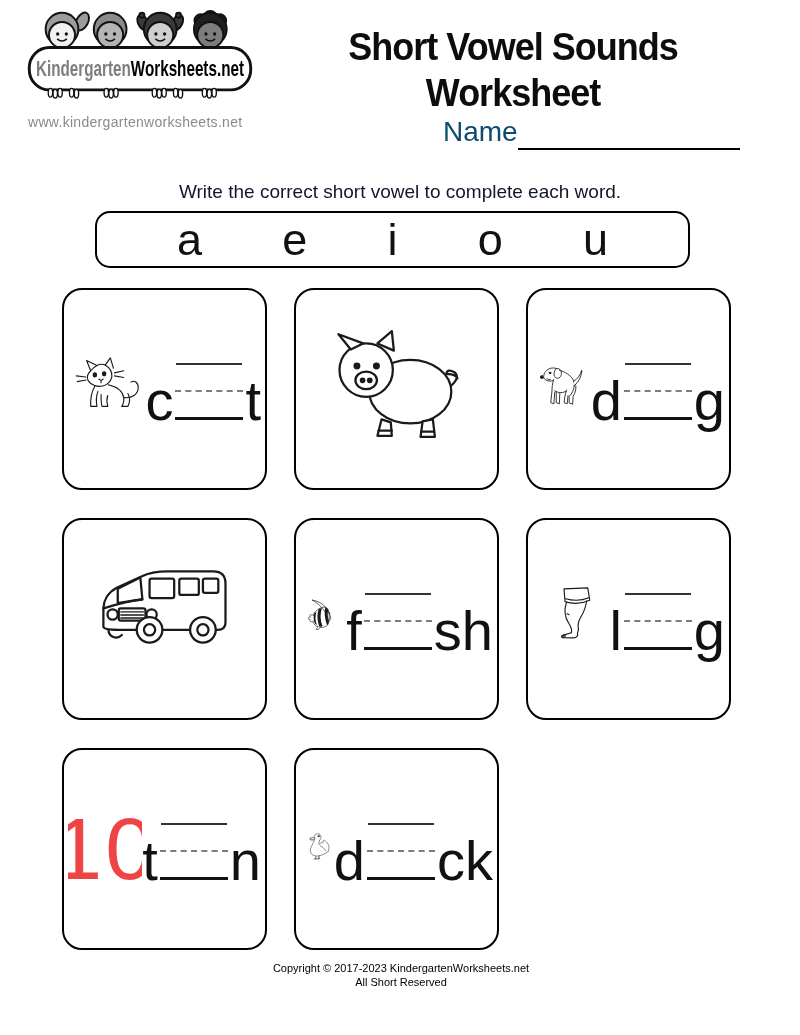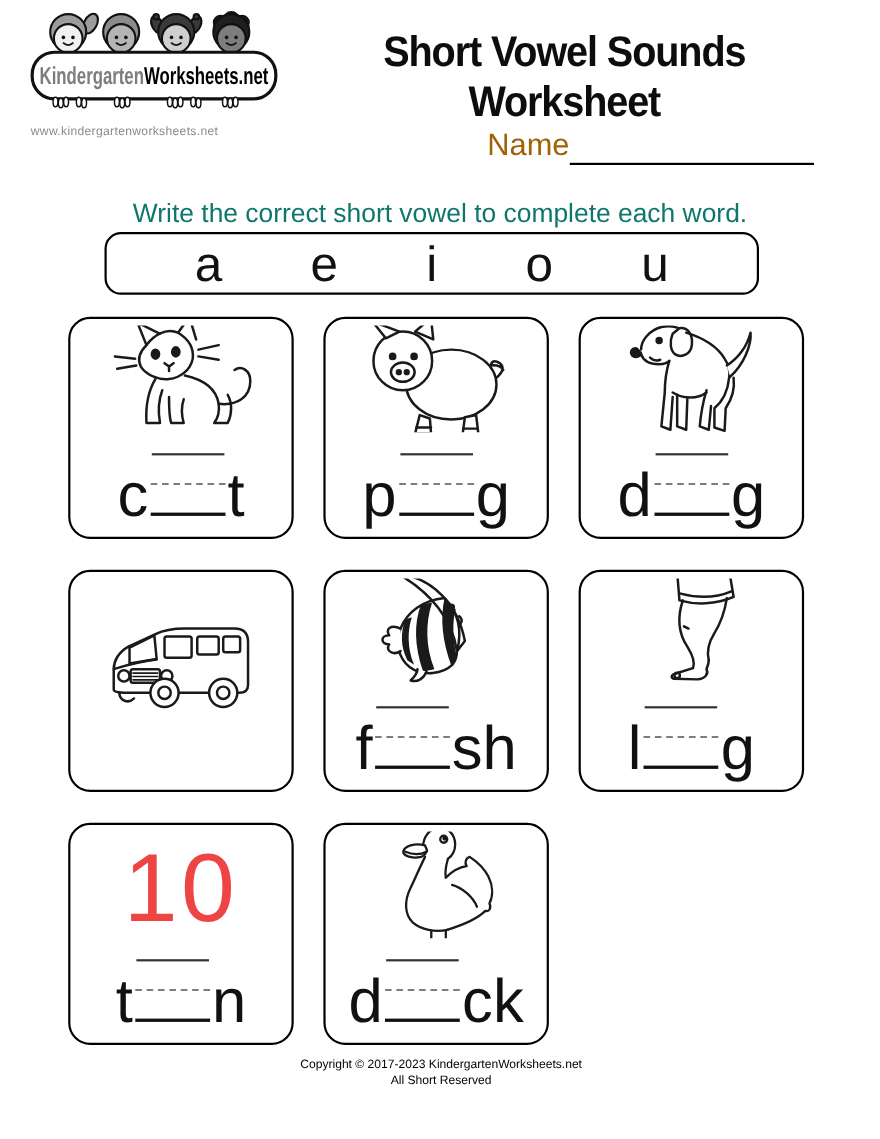--- a/index.html
+++ b/index.html
@@ -1,33 +1,33 @@
 <!DOCTYPE html>
 <html><head>
 <meta charset="utf-8">
 <style>
   * { margin:0; padding:0; box-sizing:border-box; }
   html,body { width:800px; height:1035px; background:#fff; font-family:"Liberation Sans", sans-serif; color:#1a1a1a; overflow:hidden; }
 
   
   #logo-svg { position:absolute; left:20px; top:8px; width:240px; height:104px; }
-  .site-url { position:absolute; left:28px; top:114px; font-size:11px; color:#8a8a8a; letter-spacing:.3px; }
+  .site-url { position:absolute; left:28px; top:114px; font-size:14px; color:#8a8a8a; letter-spacing:.3px; }
   .page-title { position:absolute; left:258px; top:28px; width:510px; text-align:center; font-size:36px; font-weight:bold; letter-spacing:-1px; color:#0d0d0d; transform:scaleY(1.08); }
-  .name-row { position:absolute; left:443px; top:116px; font-size:28px; color:#a16207; white-space:nowrap; }
+  .name-row { position:absolute; left:443px; top:116px; font-size:28px; color:#0c4a6e; white-space:nowrap; }
   .name-line { display:inline-block; width:222px; border-bottom:2.5px solid #000; }
 
-  .instruction { position:absolute; top:181px; left:0; width:100%; text-align:center; font-size:24px; color:#0f766e; }
+  .instruction { position:absolute; top:181px; left:0; width:100%; text-align:center; font-size:19px; color:#0f172a; }
 
   
   .vowel-strip { position:absolute; left:95px; top:211px; width:595px; height:57px; border:2.5px solid #000; border-radius:15px; display:flex; align-items:center; justify-content:space-between; padding:0 80px; }
   .vowel { font-size:45px; font-weight:300; color:#111; line-height:1; }
 
   
   .grid { position:absolute; left:62px; top:288px; display:grid; grid-template-columns:repeat(3,205px); grid-auto-rows:202px; column-gap:27px; row-gap:28px; }
-  .card { border:2.5px solid #000; border-radius:20px; display:flex; flex-direction:column; align-items:center; justify-content:flex-end; padding:6px 4px 12px; background:#fff; }
+  .card { border:2.5px solid #000; border-radius:20px; display:flex; flex-direction:row; align-items:center; justify-content:flex-end; padding:6px 4px 12px; background:#fff; }
   .card-image { flex:1; width:100%; display:flex; align-items:center; justify-content:center; overflow:hidden; }
   .card-image svg { height:118px; }
   .ten-text { font-size:88px; font-weight:100; letter-spacing:3px; color:#ef4444; line-height:1; margin-top:6px; }
 
   .word { font-size:56px; font-weight:300; color:#111; line-height:.95; white-space:nowrap; margin-top:30px; }
   .blank { display:inline-block; width:68px; height:30px; margin:0 2px; border-bottom:3px solid #111; position:relative; }
   .blank::before { content:""; position:absolute; left:0; right:0; top:0; border-top:2px dashed #7d7d7d; }
   .blank::after  { content:""; position:absolute; left:1px; right:1px; top:-27px; border-top:2.5px solid #333; }
 
   .footer { position:absolute; top:961px; left:1px; width:100%; text-align:center; font-size:11px; color:#000000; line-height:1.3; }
@@ -159,21 +159,20 @@
             <path d="M56,16 L70,4 L72,23 Z" fill="#fff"></path>
         <circle cx="36" cy="38" r="2.3" fill="#1a1a1a"></circle>
             <circle cx="55" cy="38" r="2.3" fill="#1a1a1a"></circle>
         <ellipse cx="45" cy="52" rx="10.5" ry="8.5" fill="#fff"></ellipse>
         <circle cx="41.5" cy="52" r="1.7" fill="#1a1a1a"></circle>
             <circle cx="48.5" cy="52" r="1.7" fill="#1a1a1a"></circle>
         <path d="M128,57 q9,-8 3,-13 q-7,-4 -8,2 q8,-1 11,4"></path>
       </g>
         </svg>
     </div>
-    <div class="word"><span>p</span><span class="blank"></span><span>g</span></div>
   </div>
 
   <div class="card">
     <div class="card-image">
       <svg viewBox="0 0 150 115">
           <g stroke="#1a1a1a" stroke-width="2.2" fill="none" stroke-linecap="round" stroke-linejoin="round">
         <path d="M26,31 C22,30 20,34 22,37 C25,40 30,38 30,35 Z" fill="#1a1a1a"></path>
         <path d="M30,32 C30,24 37,15 48,12 C58,10 66,13 70,17"></path>
         <path d="M30,36 C32,42 38,45 46,45 C50,45 53,44 55,42"></path>
         <path d="M38,39 q4,4 9,2"></path>

